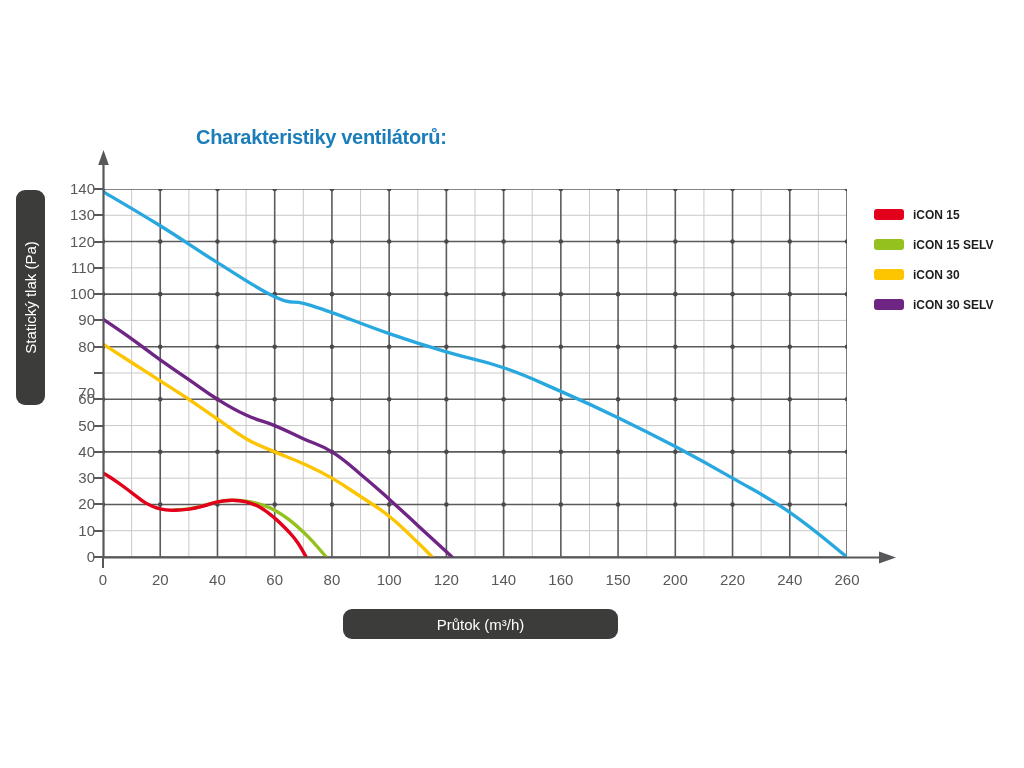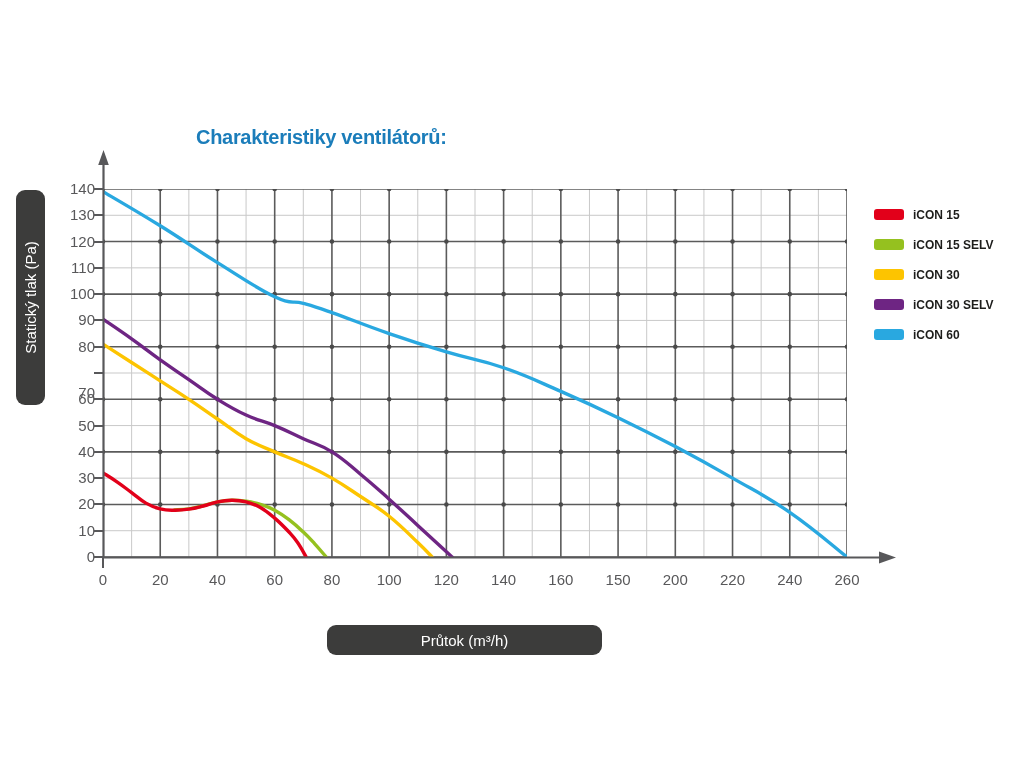--- a/index.html
+++ b/index.html
@@ -44,25 +44,24 @@
     white-space: nowrap;
   }
   #ylabel-pill {
     left: -77px;
     top: 283px;
     width: 215px;
     height: 29px;
     transform: rotate(-90deg);
   }
   #xlabel-pill {
-    left: 327px;
+    left: 343px;
     top: 609px;
     width: 275px;
     height: 30px;
-    margin-top: 16px;
   }
 
   
   #plot {
     position: absolute;
     left: 103px;
     top: 189px;
     width: 744px;   
     height: 368px;  
   }
@@ -361,19 +360,15 @@
         <span class="legend-label">iCON 15 SELV</span>
       </div>
       <div class="legend-row">
         <span class="legend-swatch" style="background: rgb(253, 196, 0);"></span>
         <span class="legend-label">iCON 30</span>
       </div>
       <div class="legend-row">
         <span class="legend-swatch" style="background: rgb(110, 37, 131);"></span>
         <span class="legend-label">iCON 30 SELV</span>
       </div>
-      <div class="legend-row">
-        <span class="legend-swatch" style="background: rgb(41, 168, 224);"></span>
-        <span class="legend-label">iCON 60</span>
-      </div>
     </div>
 
 </div>
 
 </body></html>

